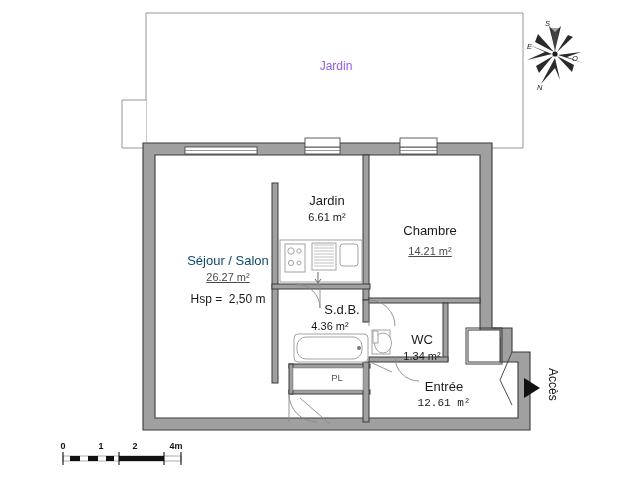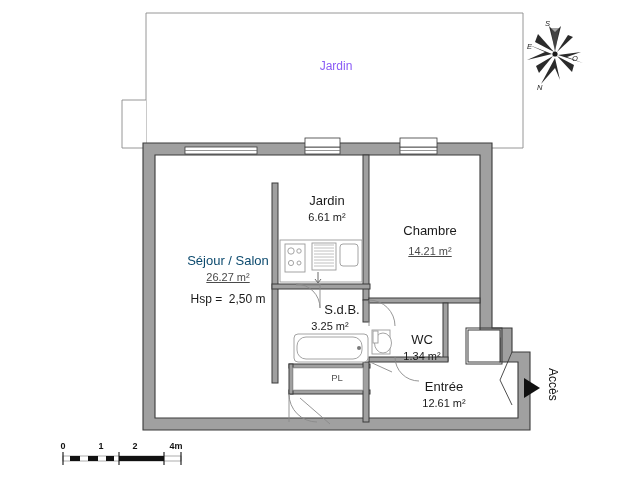--- a/index.html
+++ b/index.html
@@ -258,27 +258,27 @@
   <div class="txt room-area faded-dark centered" style="left:228px; top:272px;">26.27 m²</div>
   <div class="txt hsp centered" style="left:228px; top:293px;">Hsp =  2,50 m</div>
 
   <div class="txt room-name centered" style="left:327px; top:194px;">Jardin</div>
   <div class="txt room-area centered" style="left:327px; top:212px;">6.61 m²</div>
 
   <div class="txt room-name centered" style="left:430px; top:224px;">Chambre</div>
   <div class="txt room-area faded-dark centered" style="left:430px; top:246px;">14.21 m²</div>
 
   <div class="txt room-name centered" style="left:342px; top:303px;">S.d.B.</div>
-  <div class="txt room-area centered" style="left:330px; top:321px;">3.25 m²</div>
+  <div class="txt room-area centered" style="left:330px; top:321px;">4.36 m²</div>
 
   <div class="txt room-name centered" style="left:422px; top:333px;">WC</div>
   <div class="txt room-area centered" style="left:422px; top:351px;">1.34 m²</div>
 
   <div class="txt room-name centered" style="left:444px; top:380px;">Entrée</div>
-  <div class="txt room-area centered" style="left:444px; top:398px;">12.61 m²</div>
+  <div class="txt room-area centered" style="left:444px; top:398px;font-family:Liberation Mono, monospace;">12.61 m²</div>
 
   <div class="txt pl-label centered" style="left:337px; top:373px;">PL</div>
 
   <div class="txt acces-label" style="left:559px; top:368px;">Accès</div>
 
   <div class="txt compass-letter" style="left:545px; top:20px;">S</div>
   <div class="txt compass-letter" style="left:527px; top:43px;">E</div>
   <div class="txt compass-letter" style="left:572px; top:55px;">O</div>
   <div class="txt compass-letter" style="left:537px; top:84px;">N</div>
 

